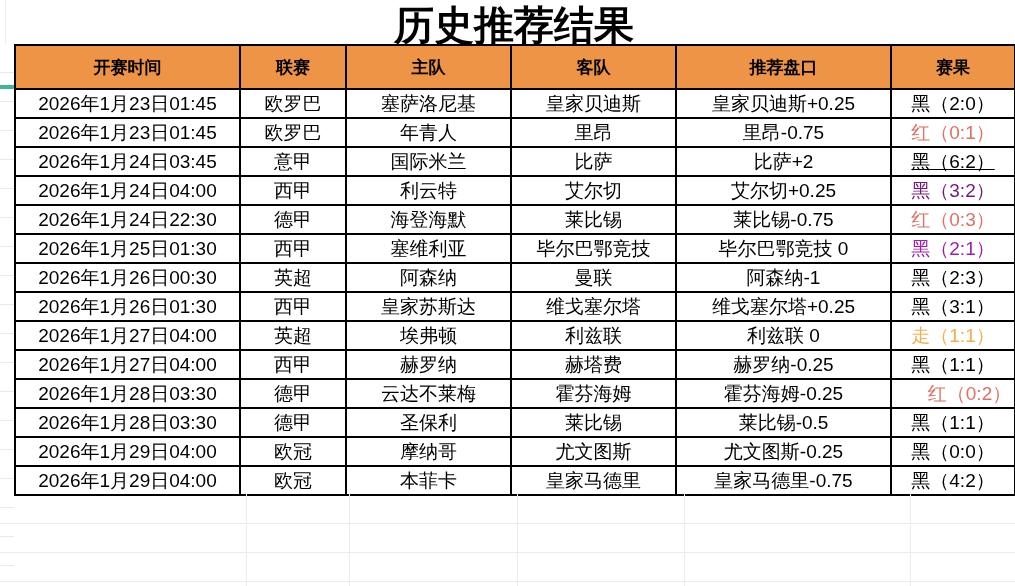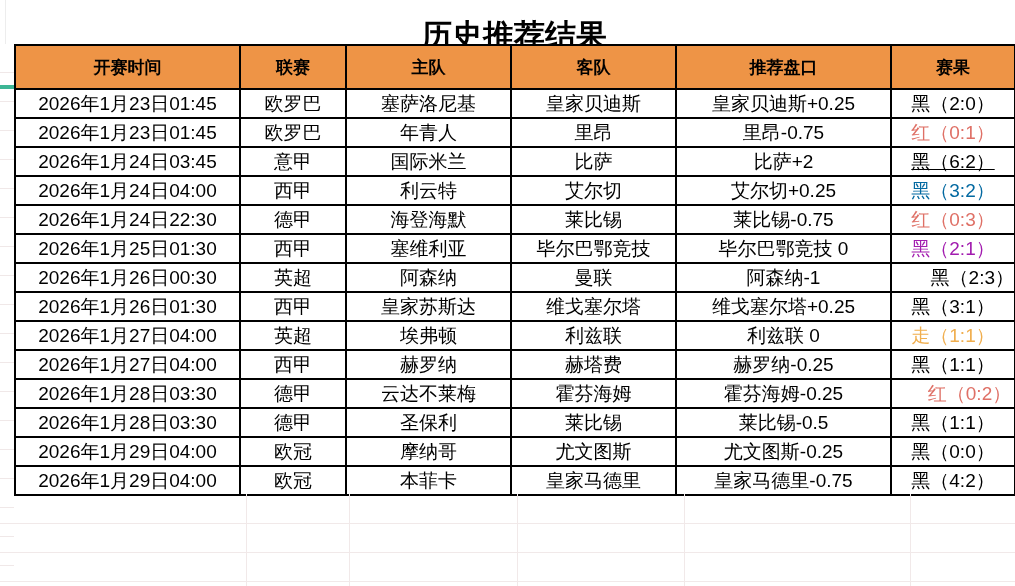--- a/index.html
+++ b/index.html
@@ -1,22 +1,22 @@
 <!DOCTYPE html>
 <html><head>
 <meta charset="utf-8">
 <style>
   html,body{margin:0;padding:0;background:#fff;}
   .sheet{
     position:relative;width:1015px;height:586px;background:#ffffff;
     font-family:"Liberation Sans",sans-serif;overflow:hidden;color:#000;
   }
   .title{
-    position:absolute;left:14px;top:16px;width:1000px;height:42px;
-    text-align:center;font-size:31px;font-weight:bold;line-height:40px;
+    position:absolute;left:14px;top:5px;width:1000px;height:42px;
+    text-align:center;font-size:40px;font-weight:bold;line-height:40px;
   }
   
   .gutter{
     position:absolute;left:0;top:44px;width:14px;height:542px;
     background:repeating-linear-gradient(to bottom,transparent 0 28px,#f0e8e8 28px 29px);
   }
   .gutter-top-line{position:absolute;left:5px;top:0;width:1px;height:44px;background:#ededed;}
   .freeze-mark{position:absolute;left:0;top:85px;width:14px;height:4px;}
   table.results{
     position:absolute;left:14px;top:44px;width:1001px;
@@ -88,21 +88,21 @@
       <td>比萨</td>
       <td>比萨+2</td>
       <td style="color: rgb(0, 0, 0); text-decoration: underline;">黑（6:2）</td>
     </tr>
         <tr>
       <td>2026年1月24日04:00</td>
       <td>西甲</td>
       <td>利云特</td>
       <td>艾尔切</td>
       <td>艾尔切+0.25</td>
-      <td style="color: #0369a1;">黑（3:2）</td>
+      <td style="color: #701a75;">黑（3:2）</td>
     </tr>
         <tr>
       <td>2026年1月24日22:30</td>
       <td>德甲</td>
       <td>海登海默</td>
       <td>莱比锡</td>
       <td>莱比锡-0.75</td>
       <td style="color: rgb(223, 112, 102);">红（0:3）</td>
     </tr>
         <tr>
@@ -112,21 +112,21 @@
       <td>毕尔巴鄂竞技</td>
       <td>毕尔巴鄂竞技 0</td>
       <td style="color: #a21caf;">黑（2:1）</td>
     </tr>
         <tr>
       <td>2026年1月26日00:30</td>
       <td>英超</td>
       <td>阿森纳</td>
       <td>曼联</td>
       <td>阿森纳-1</td>
-      <td style="color: rgb(0, 0, 0); text-align: right;">黑（2:3）</td>
+      <td style="color: rgb(0, 0, 0);">黑（2:3）</td>
     </tr>
         <tr>
       <td>2026年1月26日01:30</td>
       <td>西甲</td>
       <td>皇家苏斯达</td>
       <td>维戈塞尔塔</td>
       <td>维戈塞尔塔+0.25</td>
       <td style="color: rgb(0, 0, 0);">黑（3:1）</td>
     </tr>
         <tr>

